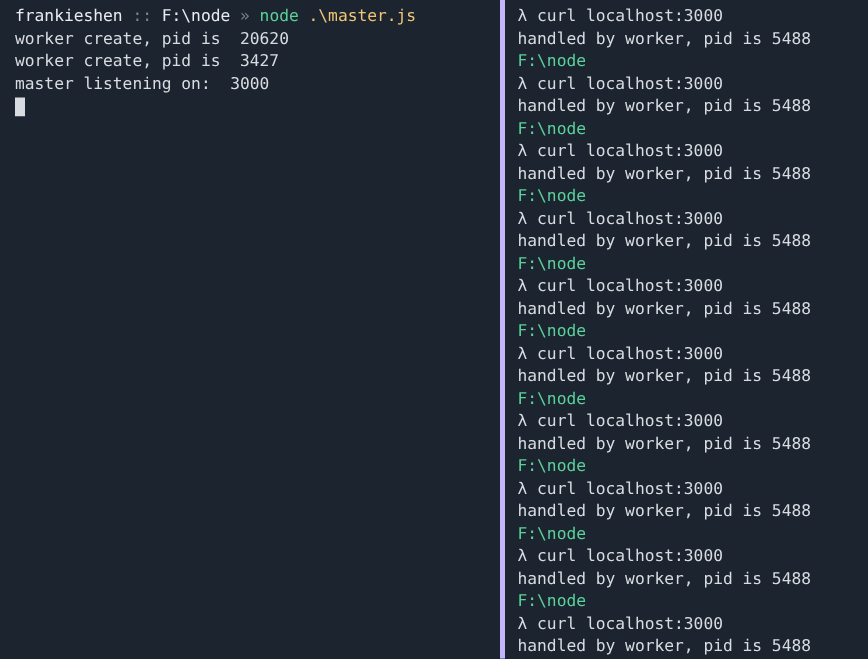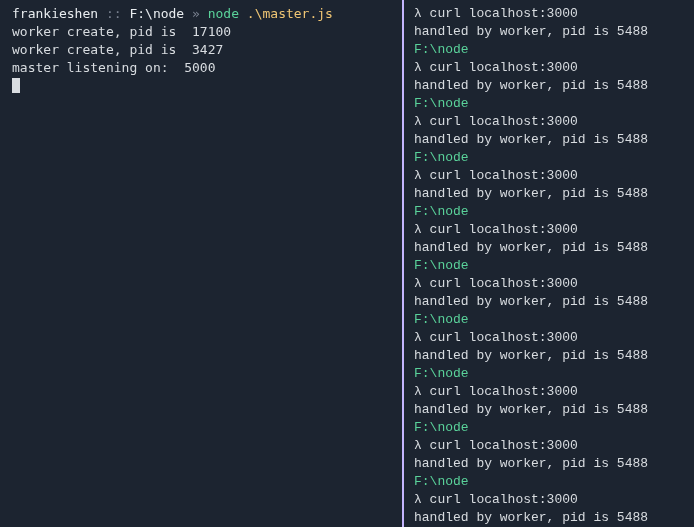--- a/index.html
+++ b/index.html
@@ -14,26 +14,25 @@
       font-family: 'Consolas', 'Monaco', monospace;
       font-size: 13px;
       line-height: 18px;
       color: #d8dce0;
       display: flex;
       overflow: hidden;
     }
     .pane-left {
       width: 404px;
       padding: 5px 0 0 12px;
-      border-right: 2px solid #c4b5fd;
+      border-right: 4px solid #c4b5fd;
     }
     .pane-right {
       flex: 1;
       padding: 5px 0 0 10px;
-      font-family: Liberation Mono, monospace;
     }
     .prompt-user { color: #e8ecef; }
     .prompt-sep { color: #7a8290; }
     .prompt-path { color: #e8ecef; }
     .cmd-exec { color: #5ad29a; }
     .cmd-arg { color: #f0c674; }
     .line { white-space: pre; }
     .lambda { color: #d8dce0; }
     .path-green { color: #5ad29a; }
     .cursor {
@@ -42,23 +41,23 @@
       height: 15px;
       background: #d8dce0;
       vertical-align: text-bottom;
     }
   </style>
 </head>
 <body>
 
 <div class="pane-left">
   <div class="line"><span class="prompt-user">frankieshen</span><span class="prompt-sep"> :: </span><span class="prompt-path">F:\node</span><span class="prompt-sep"> » </span><span class="cmd-exec">node</span><span class="cmd-arg"> .\master.js</span></div>
-  <div class="line">worker create, pid is  17100</div>
+  <div class="line">worker create, pid is  20620</div>
   <div class="line">worker create, pid is  3427</div>
-  <div class="line">master listening on:  5000</div>
+  <div class="line">master listening on:  3000</div>
   <div class="line"><span class="cursor"></span></div>
 </div>
 
 <div class="pane-right">
   <div class="line lambda">λ curl localhost:3000</div>
   <div class="line">handled by worker, pid is 5488</div>
   <div class="line path-green">F:\node</div>
   <div class="line lambda">λ curl localhost:3000</div>
   <div class="line">handled by worker, pid is 5488</div>
   <div class="line path-green">F:\node</div>

